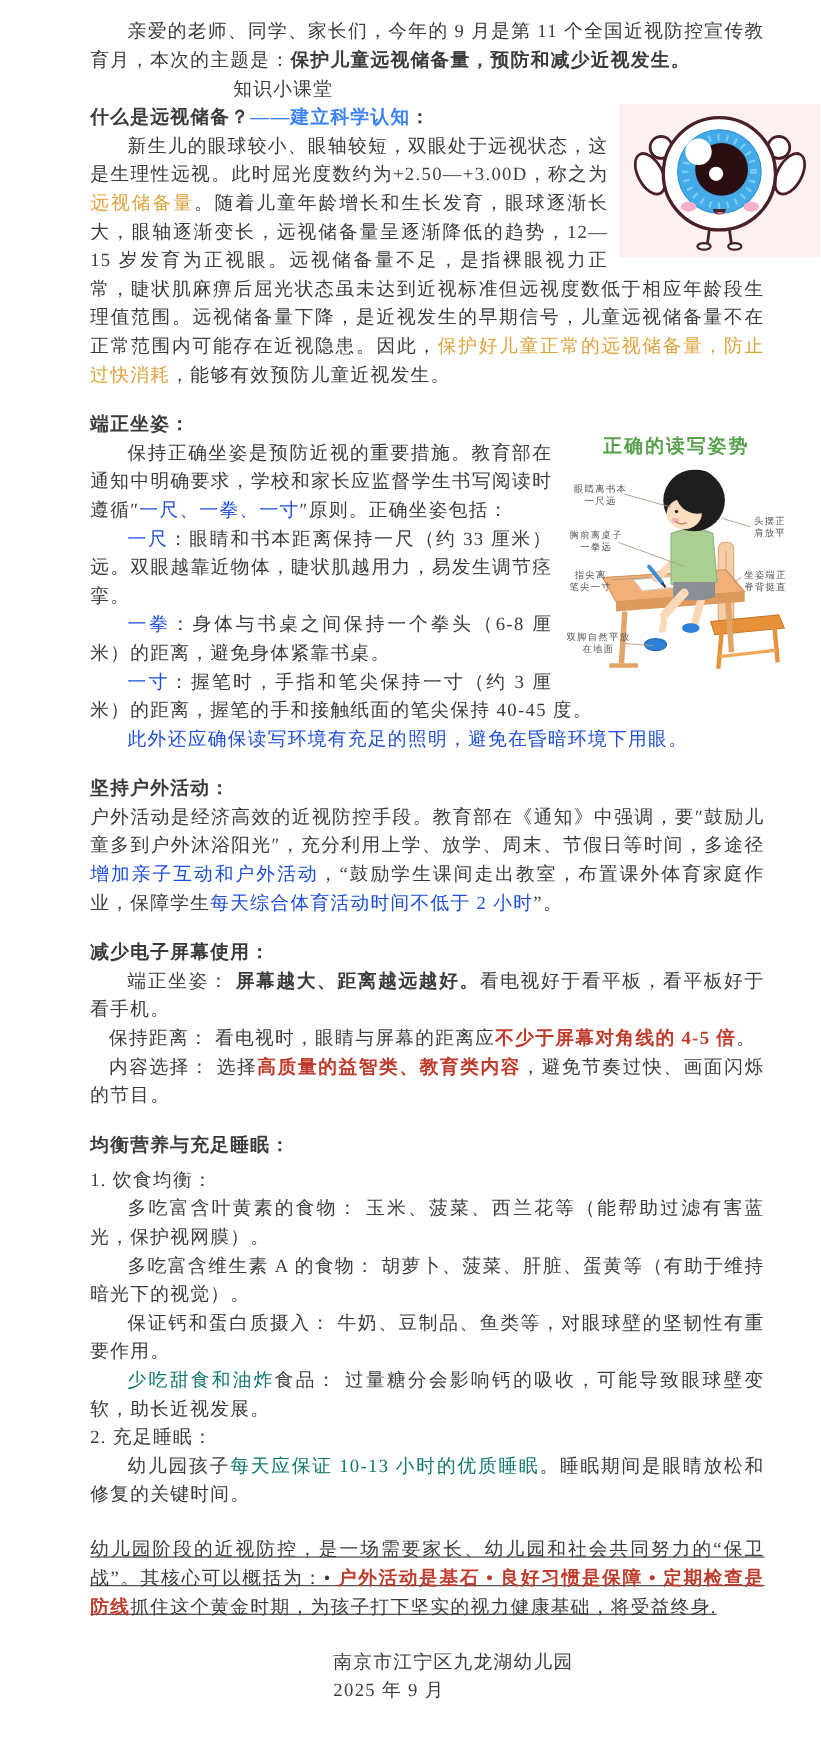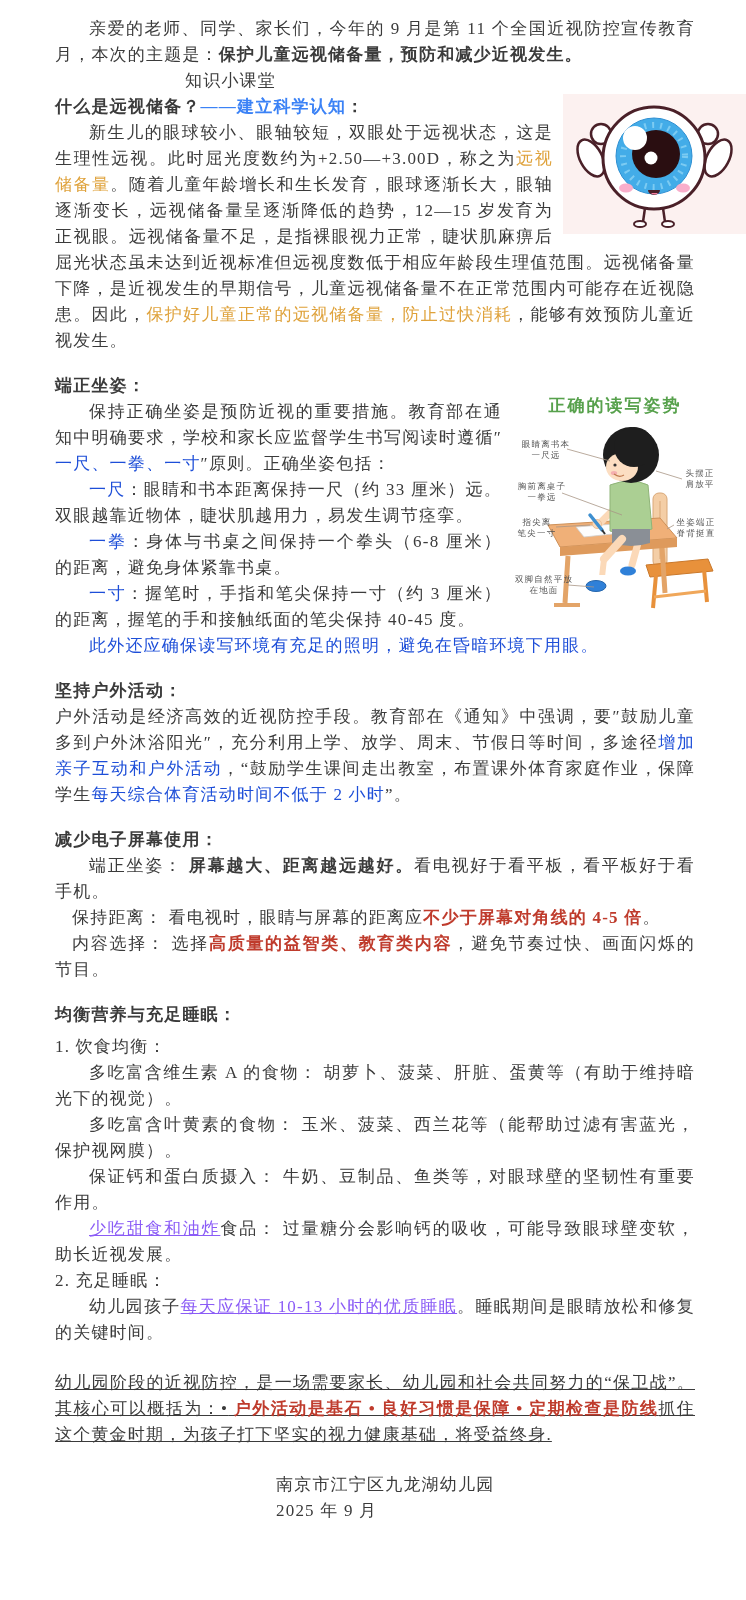--- a/index.html
+++ b/index.html
@@ -2,32 +2,32 @@
 <html><head>
 <meta charset="utf-8">
 <style>
   html,body{margin:0;padding:0;}
   body{
     width:746px;height:1600px;overflow:hidden;background:#ffffff;
     color:#3b3b3b;
     font-family:"Liberation Serif","DejaVu Serif",serif;
     font-size:17px;line-height:26px;letter-spacing:1.2px;
   }
-  .content{padding:16px 51px 0 55px;}
+  .content{padding:16px 51px 0 82px;}
   p{margin:0;text-align:justify;}
   .ind2{text-indent:2em;}
   .ind1{text-indent:1em;}
   .bold{font-weight:bold;}
   .sec-h{font-weight:bold;}
   .subtitle{font-weight:normal;padding-left:130px;}
   .gold{color:#DFA23B;}
   .goldb{color:#3b82f6;font-weight:bold;}
   .green{color:#1d4ed8;}
   .red{color:#BF3B2C;font-weight:bold;}
-  .blue{color:#8b5cf6;text-decoration:underline;}
+  .blue{color:#0f766e;}
   .sec{margin-top:19px;clear:both;}
   .fig-eye{float:right;width:183px;height:140px;margin:0 -51px 6px 10px;}
   .fig-posture{float:right;width:236px;height:240px;margin:2px -51px 8px 8px;}
   .s5-item{margin-top:6px;}
   .closing{margin-top:24px;clear:both;text-decoration:underline;}
   .footer{margin-top:24px;width:470px;margin-left:221px;text-align:center;}
   svg text{font-family:"Liberation Sans","DejaVu Sans",sans-serif;}
 </style>
 </head>
 <body>
@@ -148,22 +148,22 @@
   <div class="sec">
     <p class="sec-h">减少电子屏幕使用：</p>
     <p class="ind2"><span>端正坐姿： </span><span class="bold">屏幕越大、距离越远越好。</span><span>看电视好于看平板，看平板好于看手机。</span></p>
     <p class="ind1"><span>保持距离： 看电视时，眼睛与屏幕的距离应</span><span class="red">不少于屏幕对角线的 4-5 倍</span><span>。</span></p>
     <p class="ind1"><span>内容选择： 选择</span><span class="red">高质量的益智类、教育类内容</span><span>，避免节奏过快、画面闪烁的节目。</span></p>
   </div>
 
   <div class="sec">
     <p class="sec-h">均衡营养与充足睡眠：</p>
     <p class="s5-item">1.  饮食均衡：</p>
+    <p class="ind2">多吃富含叶黄素的食物：  玉米、菠菜、西兰花等（能帮助过滤有害蓝光，保护视网膜）。</p>
     <p class="ind2">多吃富含维生素 A 的食物：  胡萝卜、菠菜、肝脏、蛋黄等（有助于维持暗光下的视觉）。</p>
-    <p class="ind2">多吃富含叶黄素的食物：  玉米、菠菜、西兰花等（能帮助过滤有害蓝光，保护视网膜）。</p>
     <p class="ind2">保证钙和蛋白质摄入：  牛奶、豆制品、鱼类等，对眼球壁的坚韧性有重要作用。</p>
     <p class="ind2"><span class="blue">少吃甜食和油炸</span><span>食品：  过量糖分会影响钙的吸收，可能导致眼球壁变软，助长近视发展。</span></p>
     <p>2.  充足睡眠：</p>
     <p class="ind2"><span>幼儿园孩子</span><span class="blue">每天应保证 10-13 小时的优质睡眠</span><span>。睡眠期间是眼睛放松和修复的关键时间。</span></p>
   </div>
 
   <p class="closing"><span>幼儿园阶段的近视防控，是一场需要家长、幼儿园和社会共同努力的“保卫战”。其核心可以概括为：•</span><span class="red"> 户外活动是基石 •  良好习惯是保障 •  定期检查是防线</span><span>抓住这个黄金时期，为孩子打下坚实的视力健康基础，将受益终身.</span></p>
 
   <div class="footer">
     <p>南京市江宁区九龙湖幼儿园</p>

